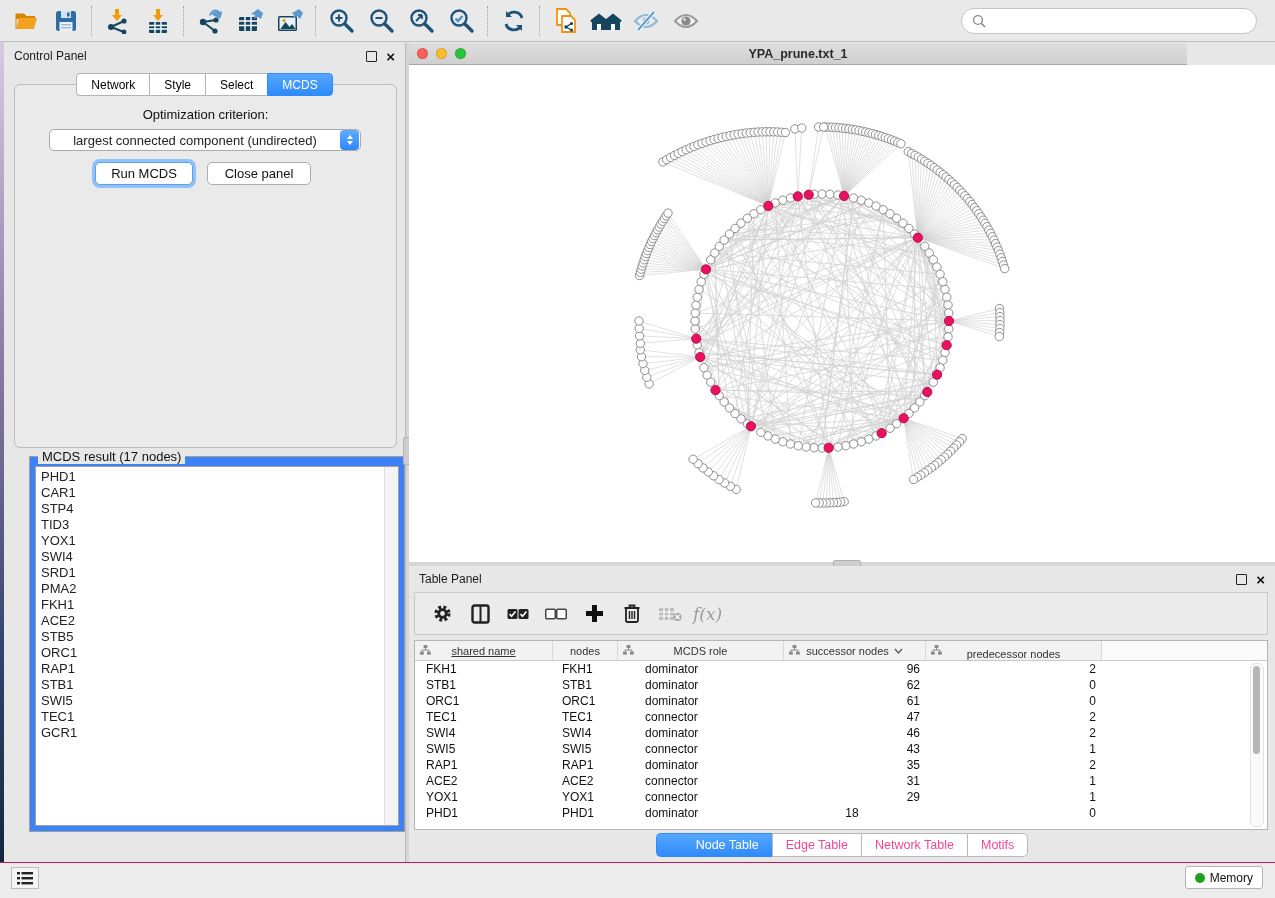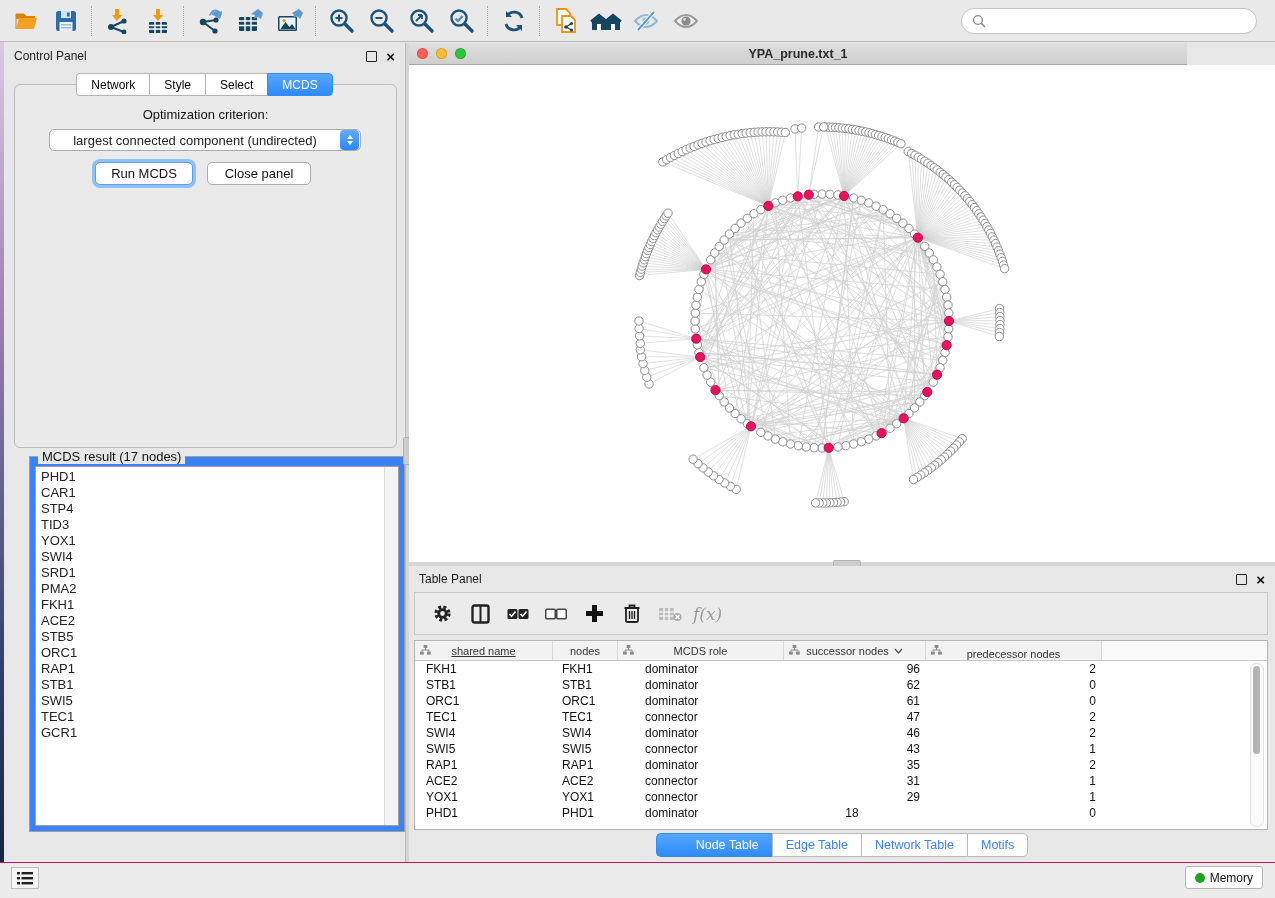--- a/index.html
+++ b/index.html
@@ -77,21 +77,21 @@
   .th{display:flex;align-items:center;justify-content:center;position:relative;font-size:11px;color:#333;
       border-right:1px solid #d8d8d8;box-sizing:border-box;gap:5px;}
   .th .tree-ic{position:absolute;left:5px;top:4px;}
   .th-fill{flex:1;background:#fafafa;border-right:none;}
   .trow{display:flex;height:16px;line-height:16px;font-size:12px;color:#111;}
   .td{box-sizing:border-box;white-space:nowrap;overflow:hidden;}
   #tbl-scroll{position:absolute;top:22px;right:3px;width:12px;height:162px;background:#fafafa;border:1px solid #e2e2e2;border-radius:6px;}
   #tbl-thumb{position:absolute;top:2px;left:1.5px;width:7px;height:88px;background:#b5b5b5;border-radius:4px;}
   #tp-tabs{position:absolute;left:0;bottom:5px;width:100%;display:flex;justify-content:center;}
   .tp-tab{height:22px;padding:0 13px;background:#fff;border:1px solid #b9b9b9;border-right:none;font-size:12.5px;
-      display:flex;align-items:center;color:#3b82f6;}
+      display:flex;align-items:center;color:#ec4899;}
   .tp-tab:first-child{border-radius:5px 0 0 5px;}
   .tp-tab:last-child{border-right:1px solid #b9b9b9;border-radius:0 5px 5px 0;}
   .tp-tab.active{background:linear-gradient(180deg,#55a6fe,#2f8bfb);color:#fff;border-color:#2f8bfb;padding-left:39px;}
   
   #status-bar{left:0;top:862px;width:1275px;height:45px;background:#ececec;border-top:1px solid #be185d;box-sizing:border-box;}
   #list-btn{position:absolute;left:11px;top:4px;width:28px;height:22px;background:#f4f4f4;border:1px solid #bdbdbd;
      display:flex;align-items:center;justify-content:center;padding:0;}
   #memory-btn{position:absolute;right:12px;top:3px;height:23px;background:#fff;border:1px solid #b5b5b5;border-radius:3px;
      display:flex;align-items:center;gap:5px;padding:0 9px;font-size:12px;font-family:"Liberation Sans",sans-serif;color:#111;}
   #memory-dot{width:10px;height:10px;border-radius:50%;background:#1ca21c;}

